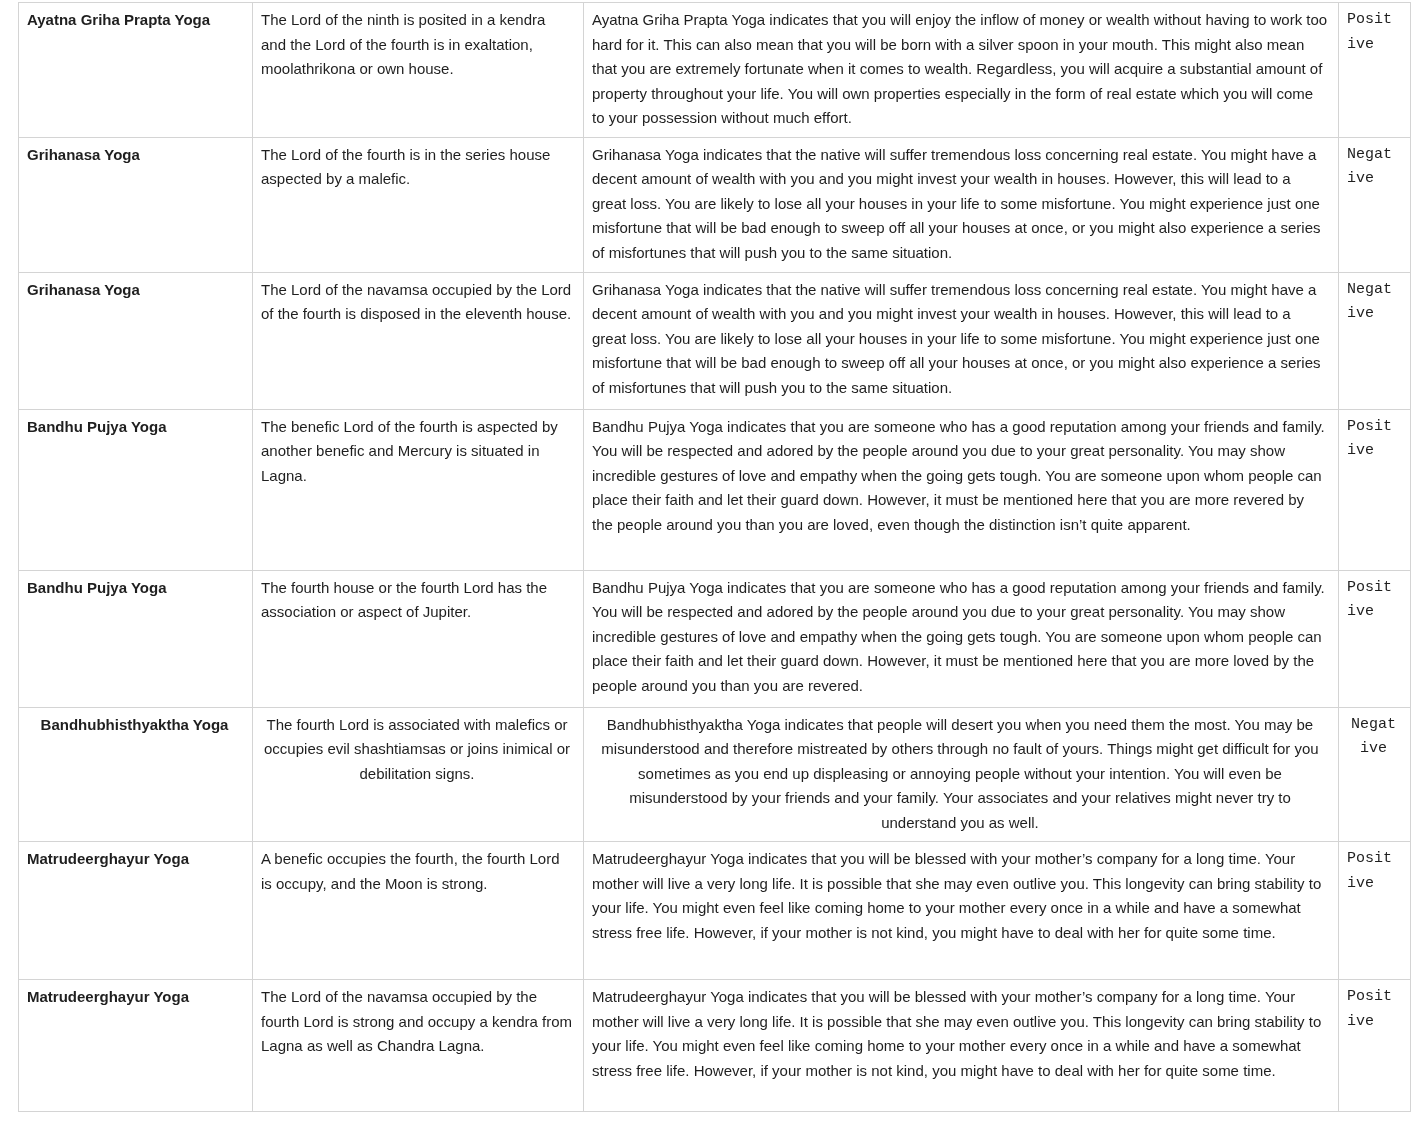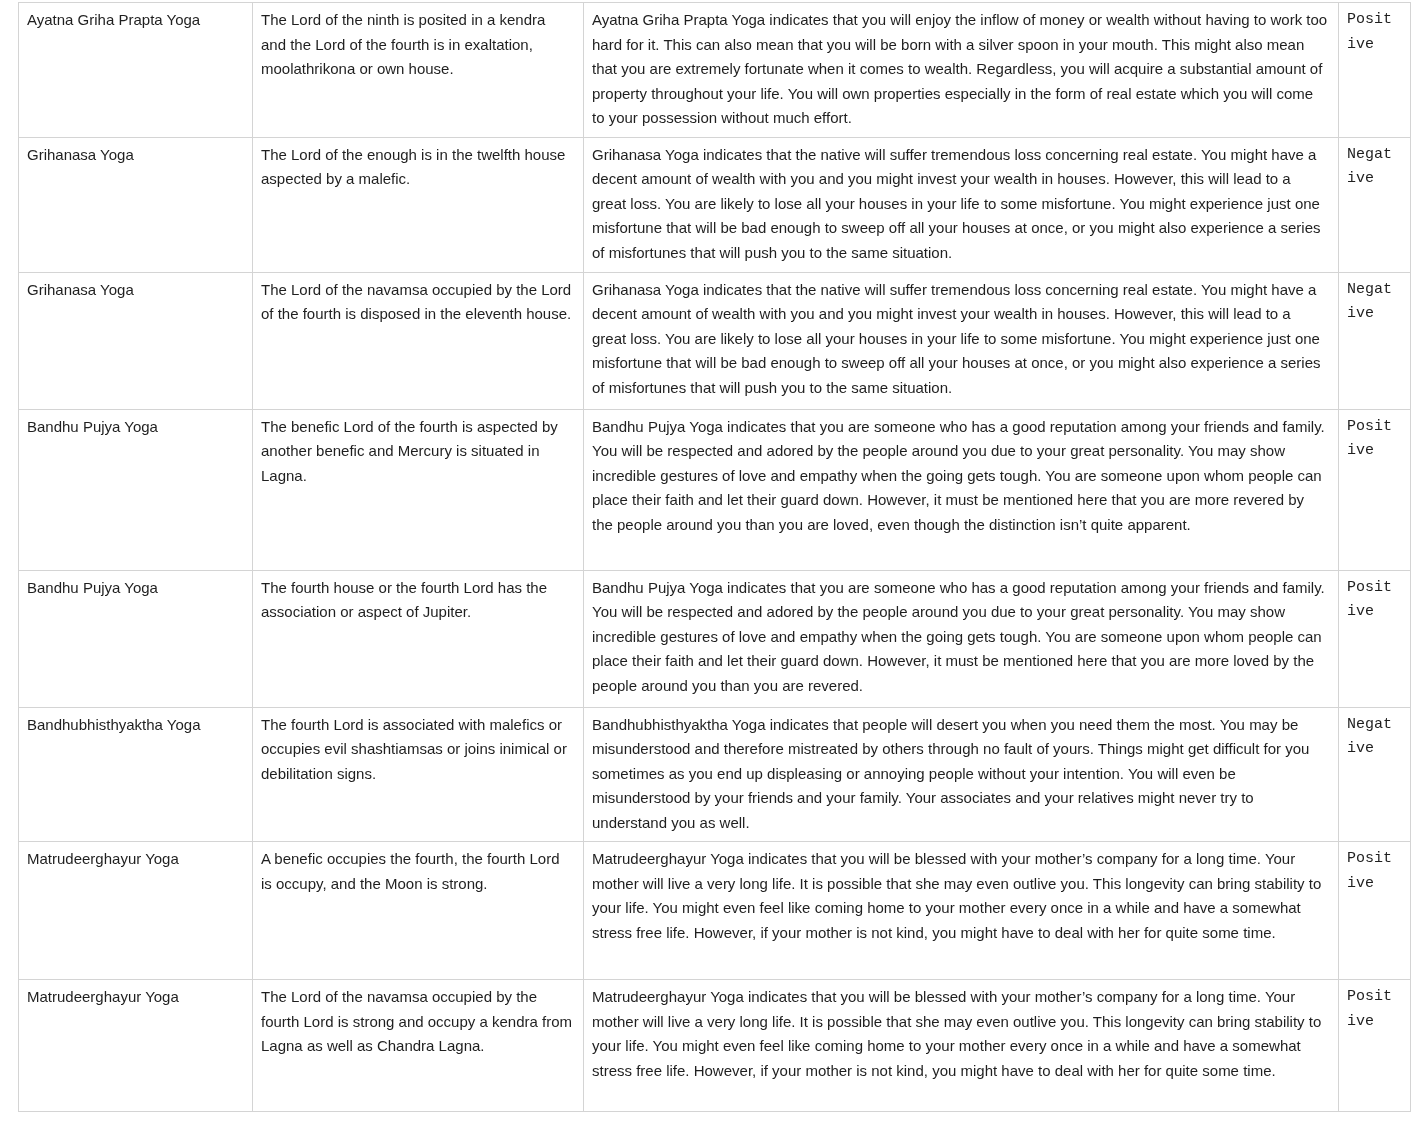--- a/index.html
+++ b/index.html
@@ -26,21 +26,21 @@
   table.yoga-table td {
     border: 1px solid #d4d4d4;
     vertical-align: top;
     padding: 5px 10px 6px 8px;
     font-size: 15px;
     line-height: 24.5px;
     color: #1f1f1f;
     word-wrap: break-word;
   }
   td.cell-name {
-    font-weight: normal;
+    font-weight: bold;
     color: #111111;
     padding-left: 11px;
   }
   td.cell-status {
     padding-left: 9px;
     font-family: Liberation Mono, monospace;
   }
 </style>
 </head>
 <body>
@@ -54,21 +54,21 @@
   </colgroup>
   <tbody id="yoga-rows">
       <tr style="height: 133px;">
     <td class="cell-name">Ayatna Griha Prapta Yoga</td>
     <td class="cell-condition">The Lord of the ninth is posited in a kendra and the Lord of the fourth is in exaltation, moolathrikona or own house.</td>
     <td class="cell-description">Ayatna Griha Prapta Yoga indicates that you will enjoy the inflow of money or wealth without having to work too hard for it. This can also mean that you will be born with a silver spoon in your mouth. This might also mean that you are extremely fortunate when it comes to wealth. Regardless, you will acquire a substantial amount of property throughout your life. You will own properties especially in the form of real estate which you will come to your possession without much effort.</td>
     <td class="cell-status">Positive</td>
   </tr>
       <tr style="height: 135px;">
     <td class="cell-name">Grihanasa Yoga</td>
-    <td class="cell-condition">The Lord of the enough is in the twelfth house aspected by a malefic.</td>
+    <td class="cell-condition">The Lord of the fourth is in the series house aspected by a malefic.</td>
     <td class="cell-description">Grihanasa Yoga indicates that the native will suffer tremendous loss concerning real estate. You might have a decent amount of wealth with you and you might invest your wealth in houses. However, this will lead to a great loss. You are likely to lose all your houses in your life to some misfortune. You might experience just one misfortune that will be bad enough to sweep off all your houses at once, or you might also experience a series of misfortunes that will push you to the same situation.</td>
     <td class="cell-status">Negative</td>
   </tr>
       <tr style="height: 137px;">
     <td class="cell-name">Grihanasa Yoga</td>
     <td class="cell-condition">The Lord of the navamsa occupied by the Lord of the fourth is disposed in the eleventh house.</td>
     <td class="cell-description">Grihanasa Yoga indicates that the native will suffer tremendous loss concerning real estate. You might have a decent amount of wealth with you and you might invest your wealth in houses. However, this will lead to a great loss. You are likely to lose all your houses in your life to some misfortune. You might experience just one misfortune that will be bad enough to sweep off all your houses at once, or you might also experience a series of misfortunes that will push you to the same situation.</td>
     <td class="cell-status">Negative</td>
   </tr>
       <tr style="height: 161px;">
@@ -76,21 +76,21 @@
     <td class="cell-condition">The benefic Lord of the fourth is aspected by another benefic and Mercury is situated in Lagna.</td>
     <td class="cell-description">Bandhu Pujya Yoga indicates that you are someone who has a good reputation among your friends and family. You will be respected and adored by the people around you due to your great personality. You may show incredible gestures of love and empathy when the going gets tough. You are someone upon whom people can place their faith and let their guard down. However, it must be mentioned here that you are more revered by the people around you than you are loved, even though the distinction isn’t quite apparent.</td>
     <td class="cell-status">Positive</td>
   </tr>
       <tr style="height: 137px;">
     <td class="cell-name">Bandhu Pujya Yoga</td>
     <td class="cell-condition">The fourth house or the fourth Lord has the association or aspect of Jupiter.</td>
     <td class="cell-description">Bandhu Pujya Yoga indicates that you are someone who has a good reputation among your friends and family. You will be respected and adored by the people around you due to your great personality. You may show incredible gestures of love and empathy when the going gets tough. You are someone upon whom people can place their faith and let their guard down. However, it must be mentioned here that you are more loved by the people around you than you are revered.</td>
     <td class="cell-status">Positive</td>
   </tr>
-      <tr style="height: 134px;">
+      <tr style="height: 134px; text-align: center;">
     <td class="cell-name">Bandhubhisthyaktha Yoga</td>
     <td class="cell-condition">The fourth Lord is associated with malefics or occupies evil shashtiamsas or joins inimical or debilitation signs.</td>
     <td class="cell-description">Bandhubhisthyaktha Yoga indicates that people will desert you when you need them the most. You may be misunderstood and therefore mistreated by others through no fault of yours. Things might get difficult for you sometimes as you end up displeasing or annoying people without your intention. You will even be misunderstood by your friends and your family. Your associates and your relatives might never try to understand you as well.</td>
     <td class="cell-status">Negative</td>
   </tr>
       <tr style="height: 138px;">
     <td class="cell-name">Matrudeerghayur Yoga</td>
     <td class="cell-condition">A benefic occupies the fourth, the fourth Lord is occupy, and the Moon is strong.</td>
     <td class="cell-description">Matrudeerghayur Yoga indicates that you will be blessed with your mother’s company for a long time. Your mother will live a very long life. It is possible that she may even outlive you. This longevity can bring stability to your life. You might even feel like coming home to your mother every once in a while and have a somewhat stress free life. However, if your mother is not kind, you might have to deal with her for quite some time.</td>
     <td class="cell-status">Positive</td>

